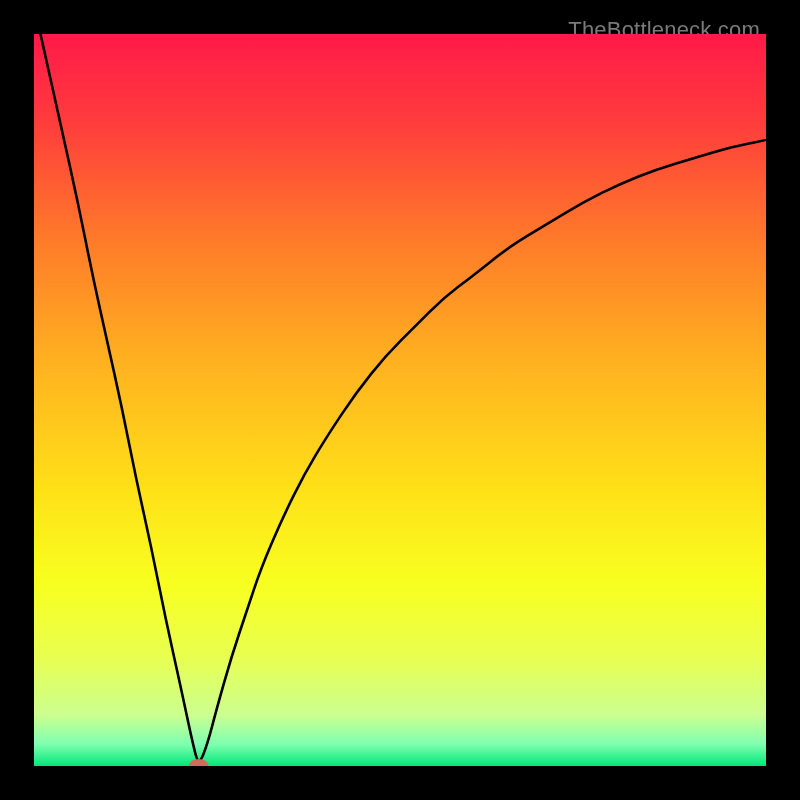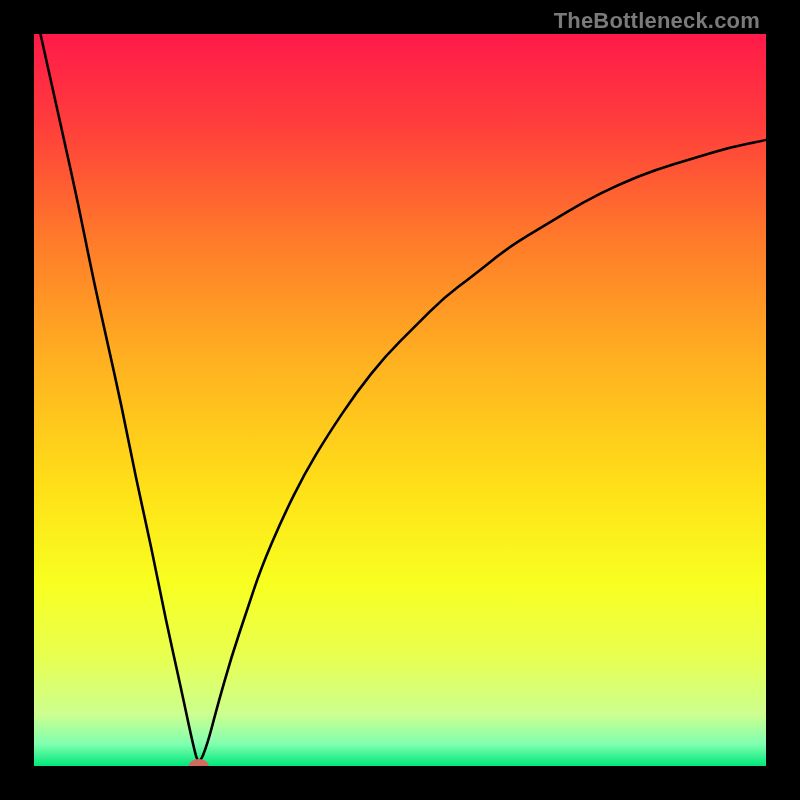--- a/index.html
+++ b/index.html
@@ -20,24 +20,24 @@
     position: absolute;
     left: 34px;
     top: 34px;
     width: 732px;
     height: 732px;
     overflow: hidden;
   }
   .watermark {
     position: absolute;
     right: 40px;
-    top: 8px;
+    top: 17px;
     font-family: Arial, Helvetica, sans-serif;
     font-size: 22px;
-    font-weight: 700;
+    font-weight: 400;
     color: #7a7a7a;
     letter-spacing: 0.2px;
   }
   svg { display: block; }
 </style>
 </head>
 <body>
 
 <div class="frame">
 

